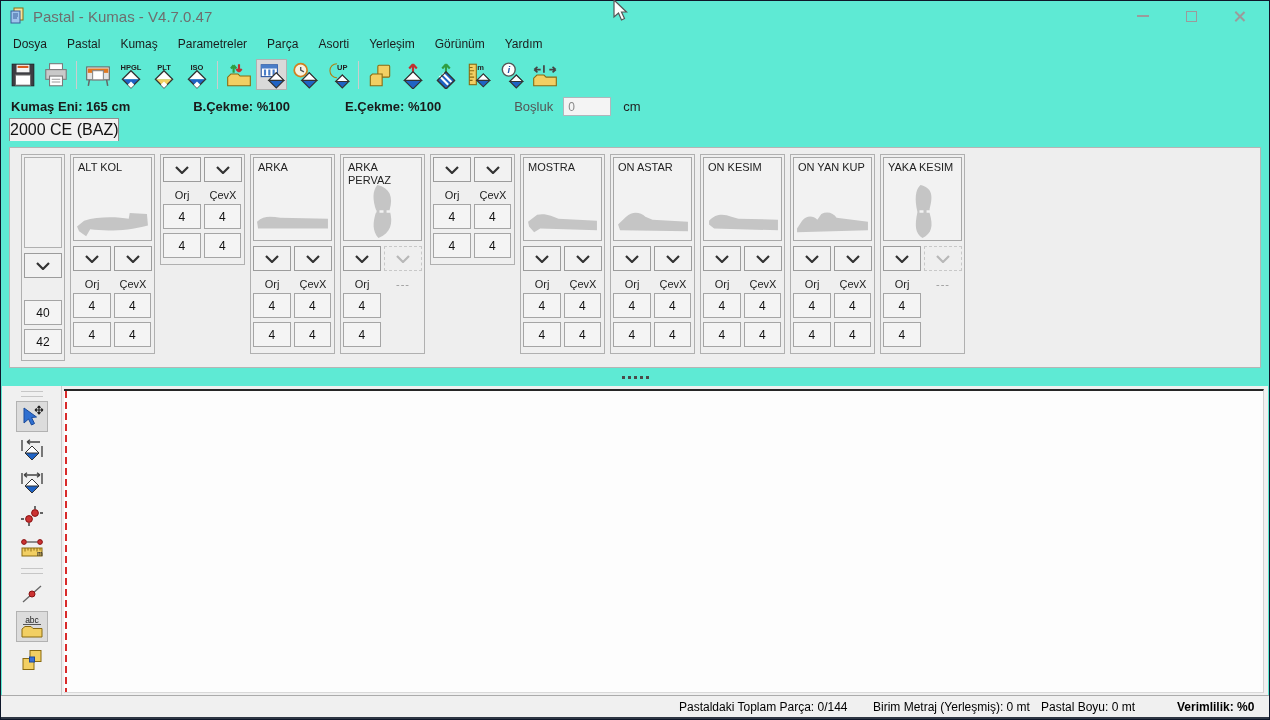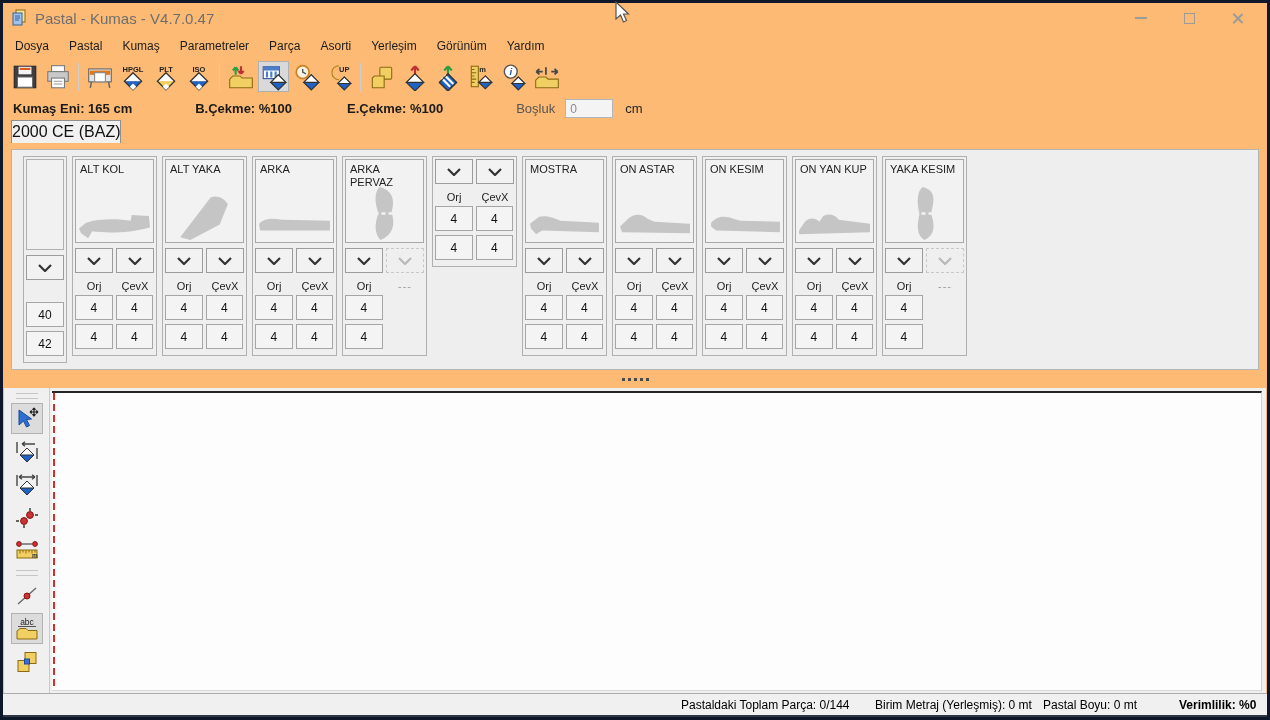--- a/index.html
+++ b/index.html
@@ -1,21 +1,21 @@
 <!DOCTYPE html>
 <html><head>
 <meta charset="utf-8">
 <style>
   * { box-sizing: border-box; }
   html,body { margin:0; padding:0; }
   body {
     width:1270px; height:720px; overflow:hidden; position:relative;
     font-family:"Liberation Sans", sans-serif; background:#f0f0f0;
   }
-  .window { position:absolute; inset:0; border:3px solid #0f172a; background:#fdba74; }
+  .window { position:absolute; inset:0; border:1px solid #0f172a; background:#5eead4; }
 
   
   .titlebar { position:relative; height:30px; display:flex; align-items:center; }
   .app-icon { margin:0 6px 0 8px; width:18px; height:18px; }
   .title-text { font-size:15px; color:#6e6e6e; }
   .controls { position:absolute; right:6px; top:0; height:30px; display:flex; }
   .wc { width:48px; height:30px; display:flex; align-items:center; justify-content:center; }
   .wc .min-glyph { width:12px; height:0; border-top:2px solid #9b9b9b; }
   .wc .max-glyph { width:11px; height:11px; border:1px solid #9b9b9b; }
   .wc .cls-glyph { position:relative; width:13px; height:13px; }
@@ -82,21 +82,21 @@
   .sizecol .lbl-row { height:19px; }
   .sizecol .cell-row { margin-bottom:4px; }
 
   
   .splitter { position:absolute; left:0; right:0; top:369px; height:14px; display:flex;
               align-items:center; justify-content:center; gap:3px; }
   .splitter i { width:3px; height:3px; background:#4a4a4a; display:block; }
 
   
   .main { position:absolute; top:385px; left:1px; right:1px; bottom:24px; display:flex; background:#f0f0f0; }
-  .tools { width:46px; border-right:1px solid #c9c9c9; padding-top:3px; display:flex;
+  .tools { width:60px; border-right:1px solid #c9c9c9; padding-top:3px; display:flex;
            flex-direction:column; align-items:center; gap:2px; }
   .tool { width:32px; height:31px; border:1px solid transparent; background:transparent;
           display:flex; align-items:center; justify-content:center; padding:0; }
   .tool.pressed { background:#dcdcdc; border-color:#b2b2b2; }
   .tool svg { width:26px; height:26px; }
   .vgrip { width:22px; height:6px; border-top:1px solid #c6c6c6; border-bottom:1px solid #c6c6c6; margin:2px 0; }
   .canvas-wrap { flex:1; position:relative; }
   .canvas { position:absolute; left:2px; right:4px; top:3px; bottom:2px; background:#fdfdfd;
             border-top:2px solid #262626; border-right:1px solid #d2d2d2; border-bottom:1px solid #d9d9d9; }
   .red-line { position:absolute; left:1px; top:0; bottom:0; width:2px;
@@ -348,26 +348,20 @@
             <div class="cell">4</div>
             <div class="cell">4</div>
           </div>
     <div class="cell-row r1">
             <div class="cell">4</div>
             <div class="cell">4</div>
           </div>
   </div>
 
   <div class="card">
-    <div class="thumb">
-      <div class="piece-name">ALT YAKA</div>
-      <svg class="piece-shape" viewBox="0 0 76 60" preserveAspectRatio="none">
-              <path d="M14,55 L44,14 C50,11 58,15 61,21 L53,42 L24,58 Z" fill="#c5c5c5"></path>
-            </svg>
-    </div>
     <div class="dd-row">
       <button class="dd dd1">
               <svg viewBox="0 0 14 8">
                 <polyline points="1,1 7,7 13,1"></polyline>
               </svg>
             </button>
       <button class="dd dd2">
               <svg viewBox="0 0 14 8">
                 <polyline points="1,1 7,7 13,1"></polyline>
               </svg>

